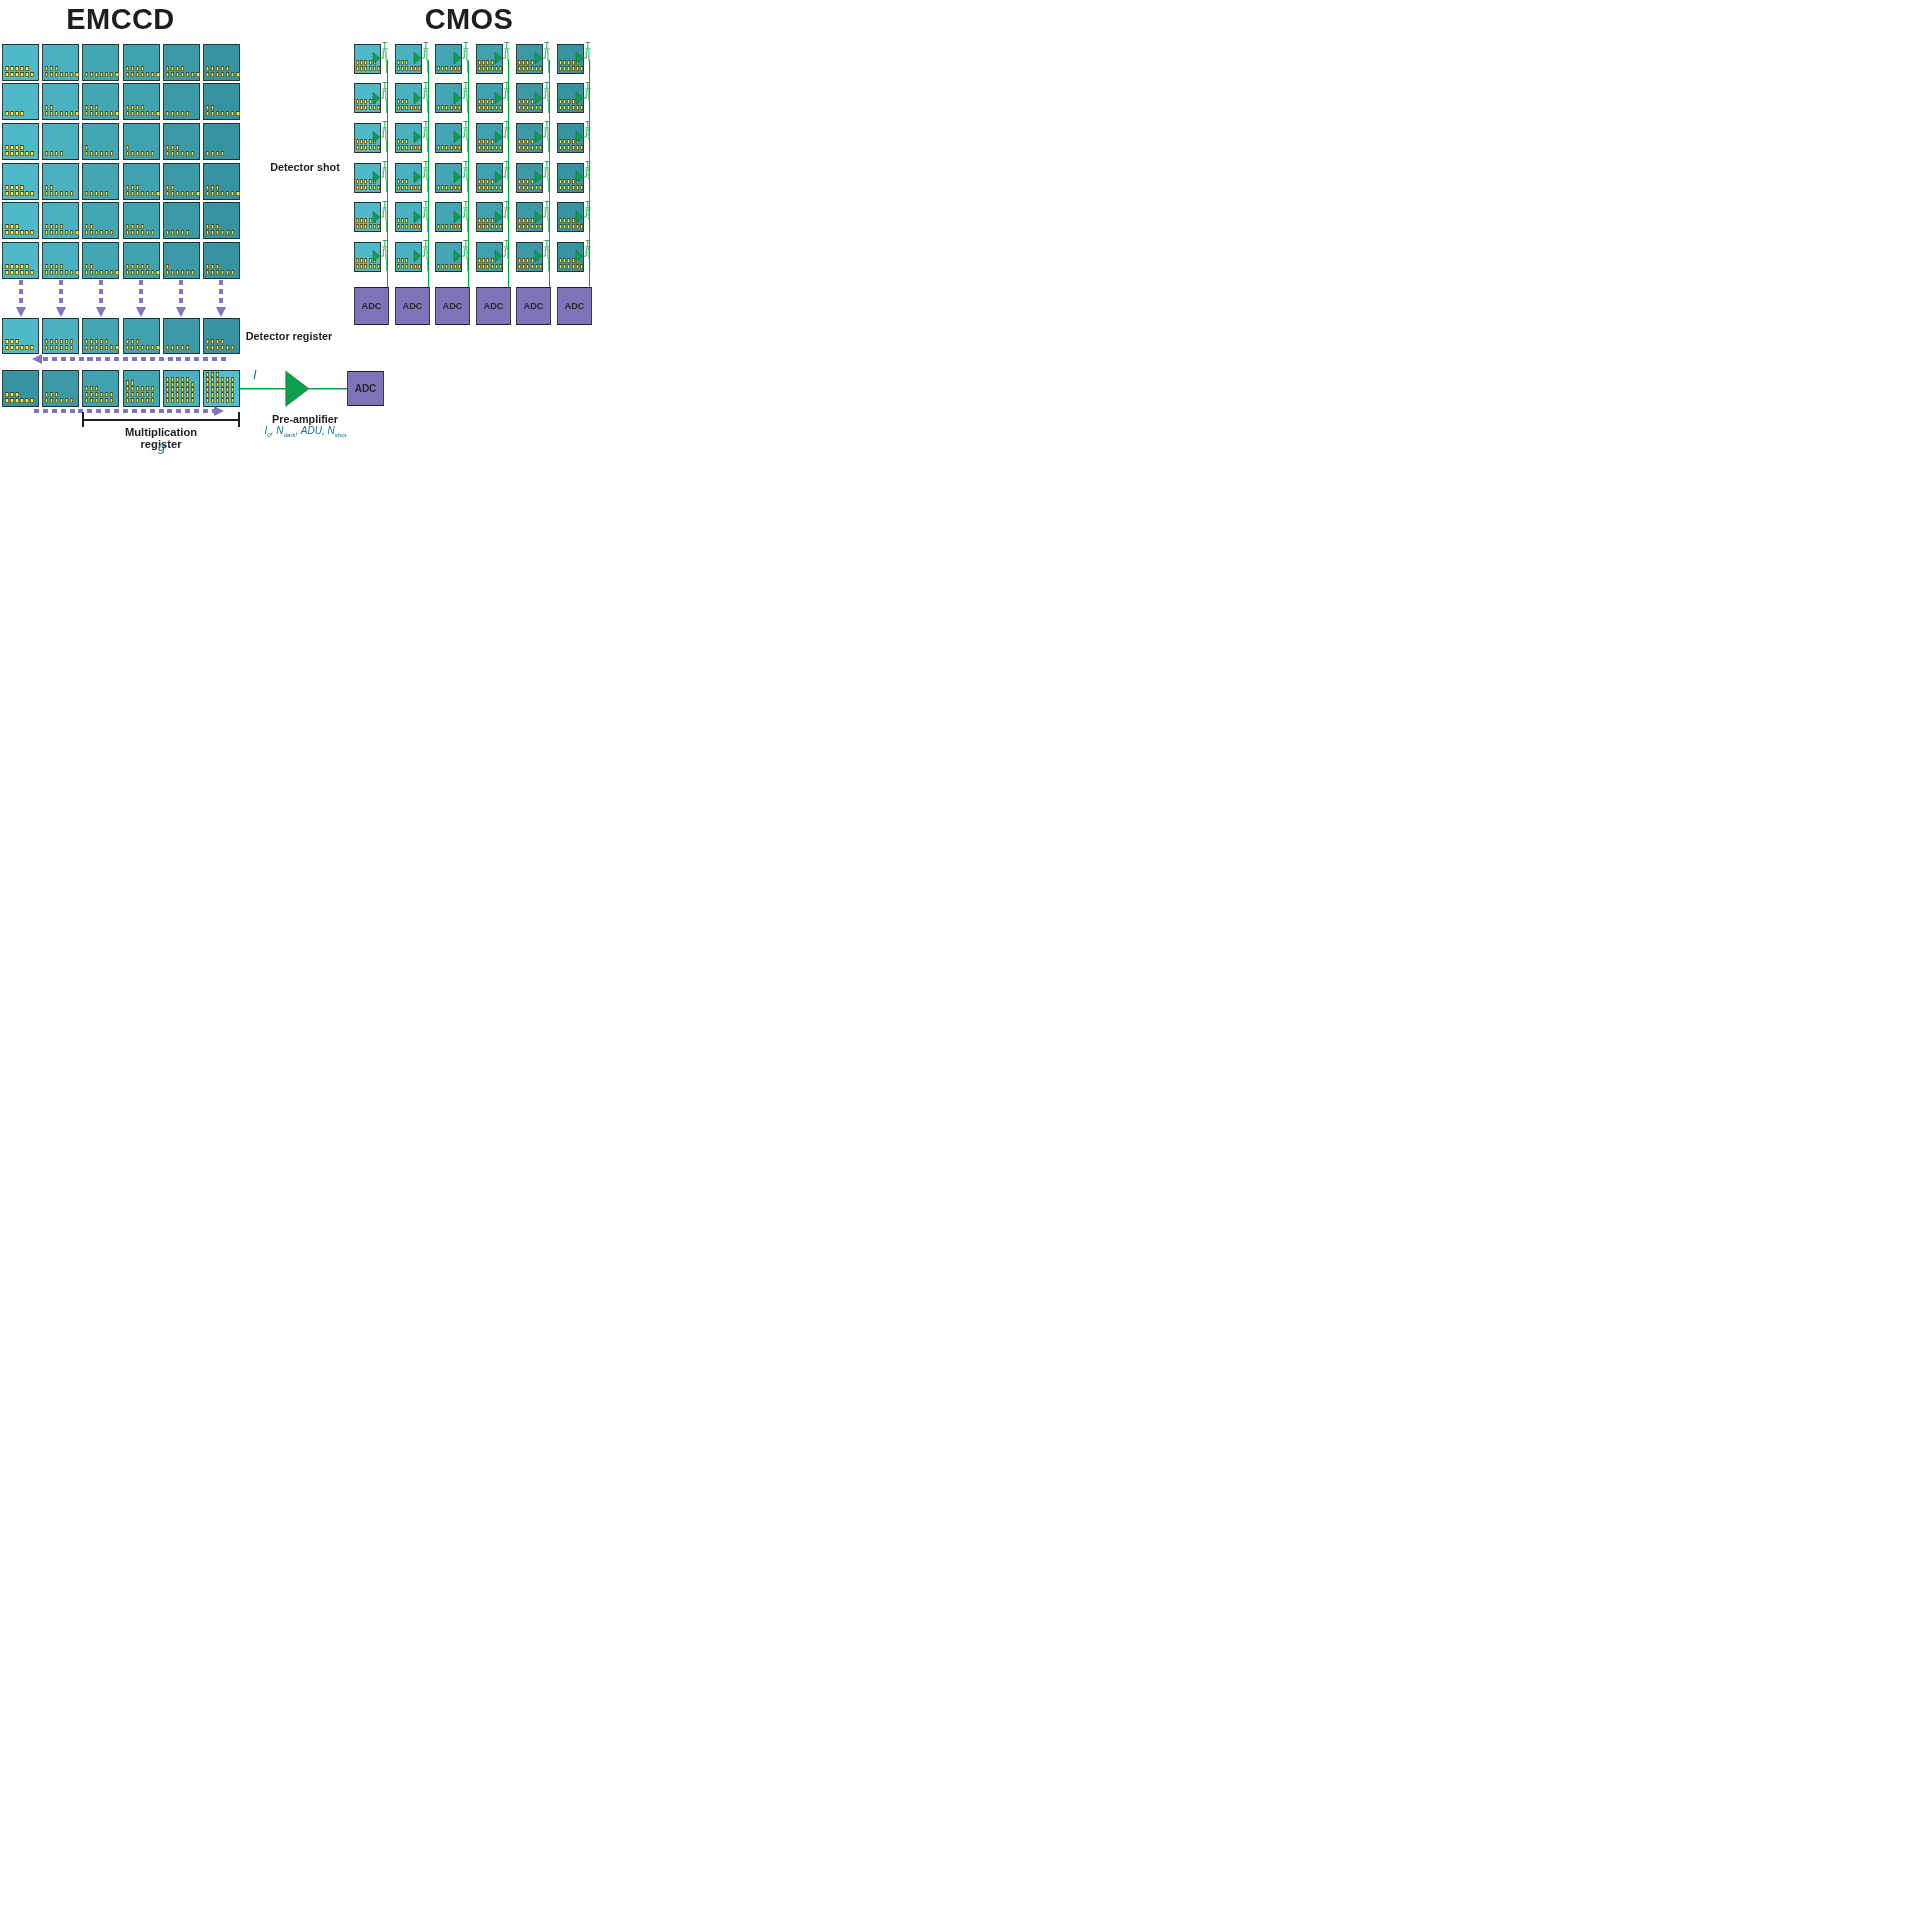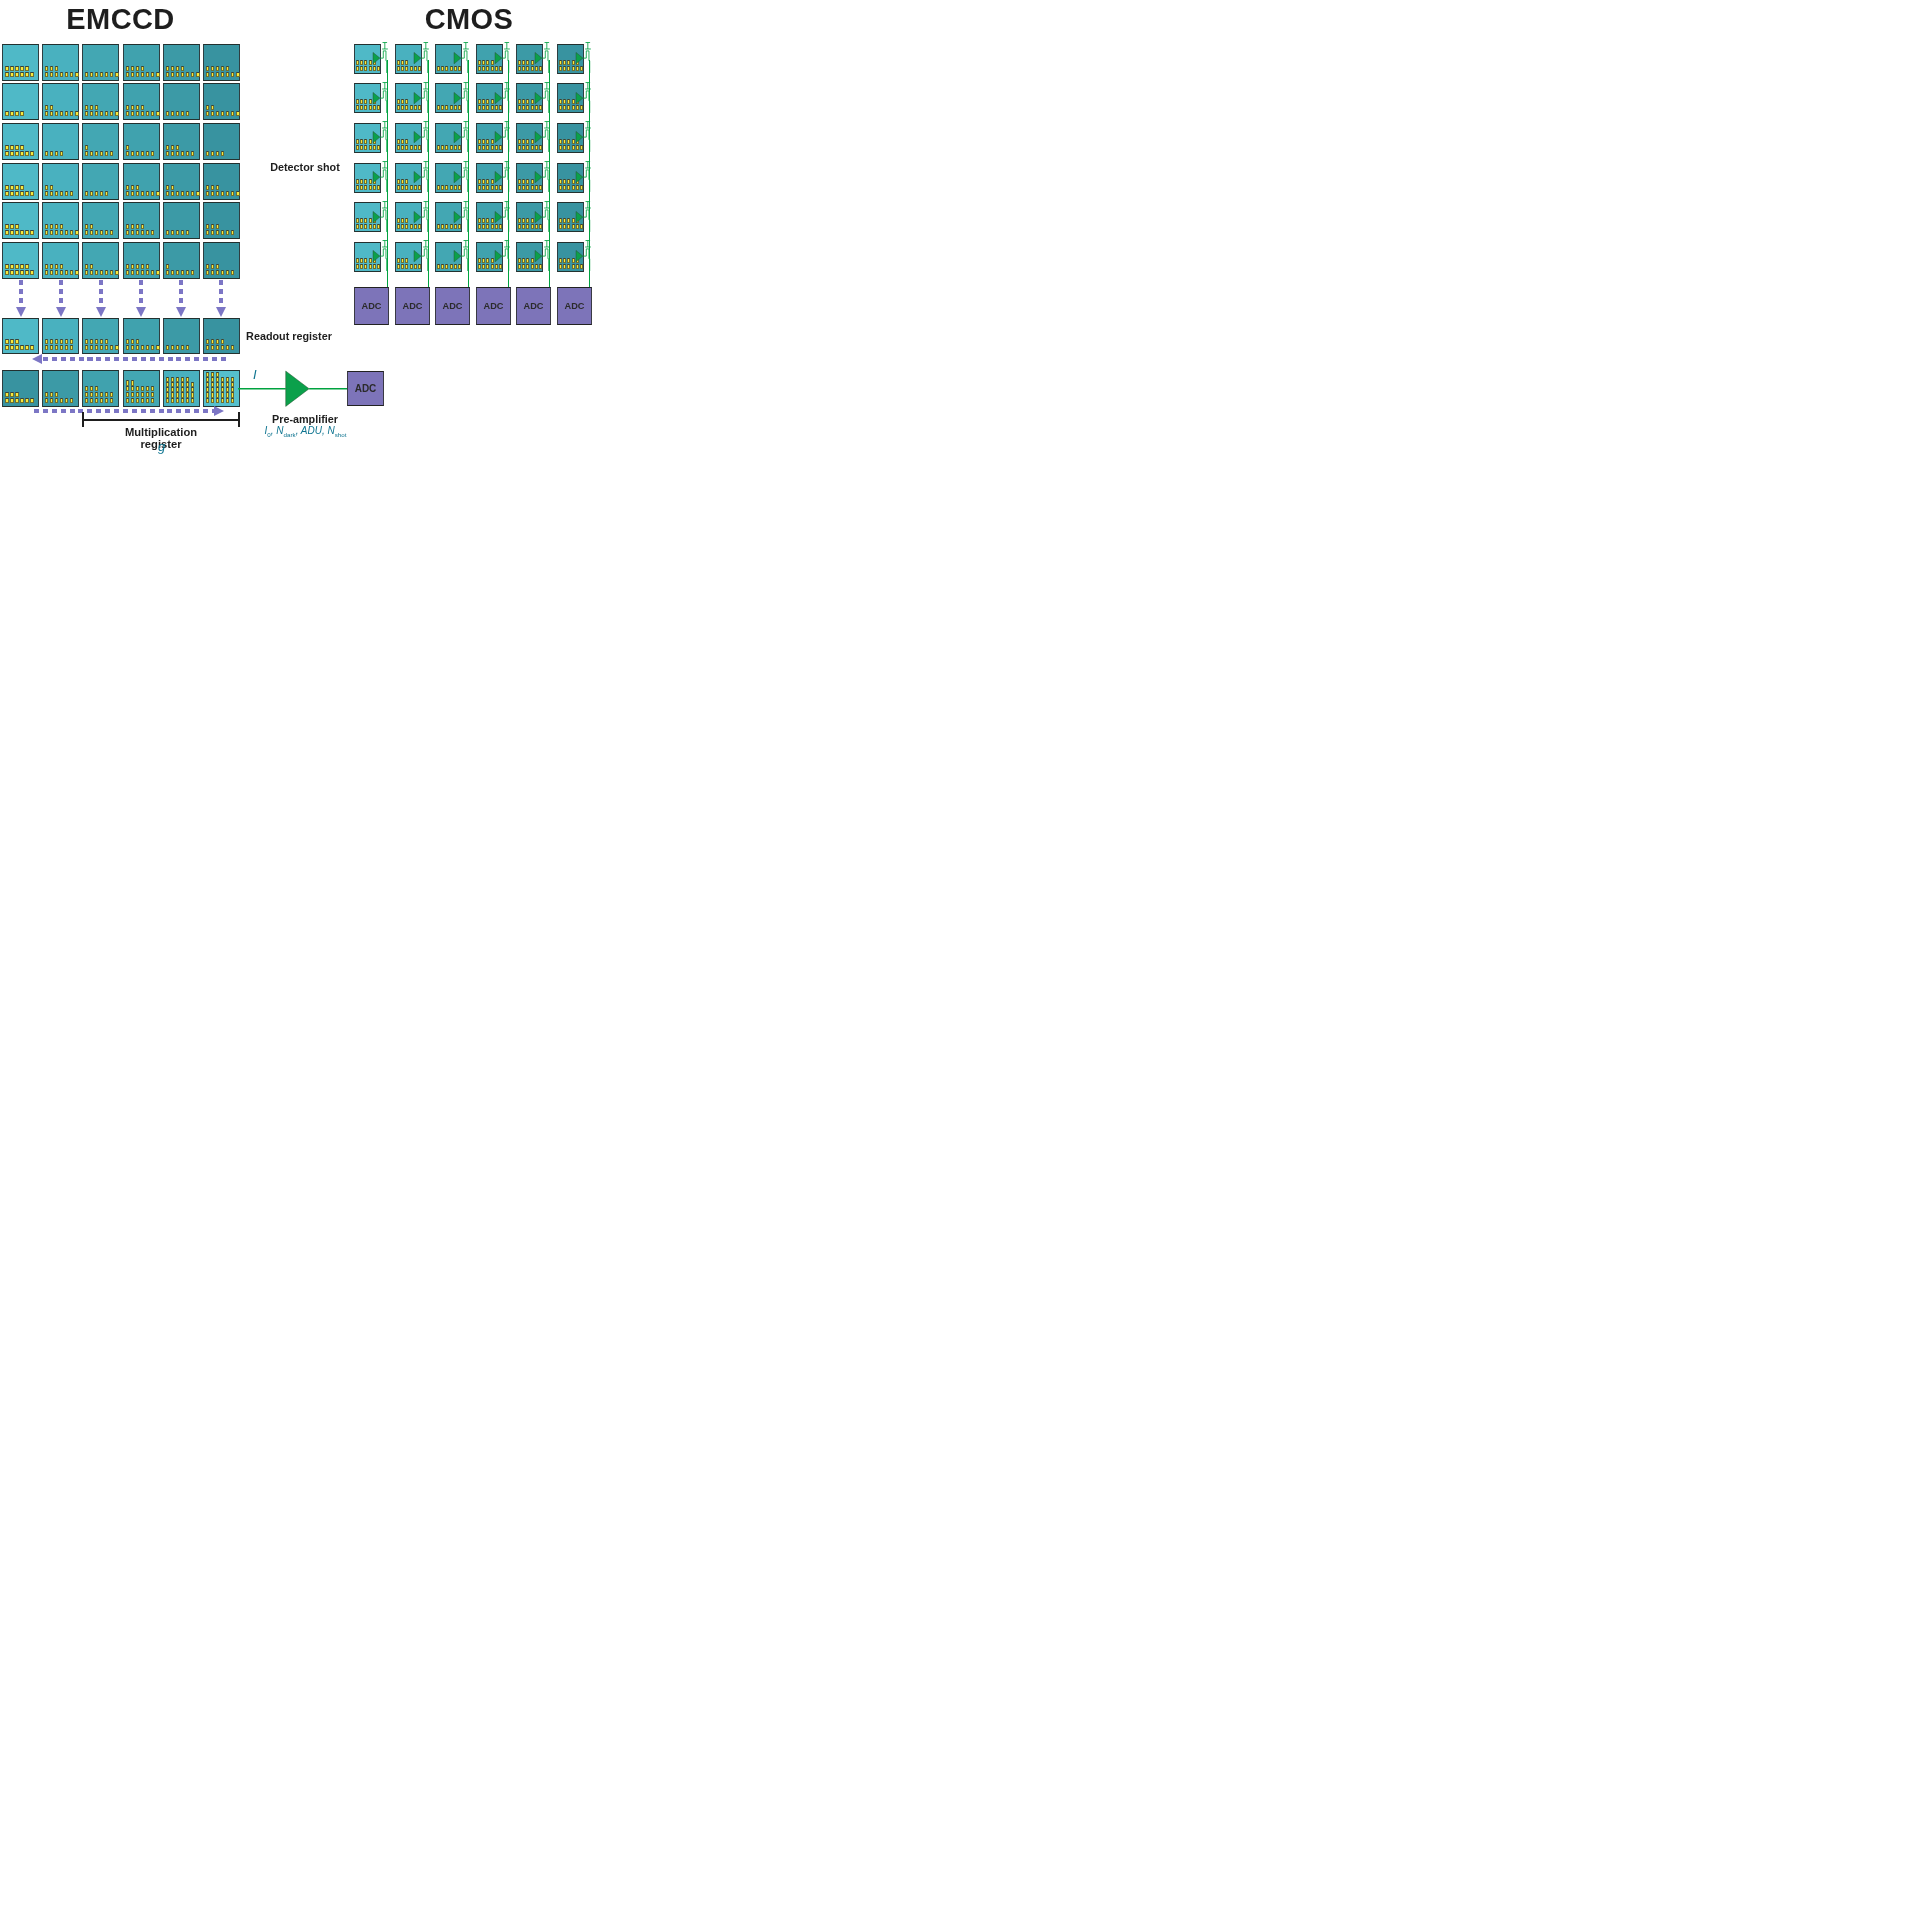--- a/index.html
+++ b/index.html
@@ -632,21 +632,21 @@
         <div class="esq" style="left: 1.5px; top: 26.6px; width: 3.9px; height: 5.4px;"></div>
         <div class="esq" style="left: 6.5px; top: 26.6px; width: 3.9px; height: 5.4px;"></div>
         <div class="esq" style="left: 11.6px; top: 26.6px; width: 3.9px; height: 5.4px;"></div>
         <div class="esq" style="left: 16.6px; top: 26.6px; width: 3.9px; height: 5.4px;"></div>
         <div class="esq" style="left: 21.6px; top: 26.6px; width: 3.9px; height: 5.4px;"></div>
         <div class="esq" style="left: 26.6px; top: 26.6px; width: 3.9px; height: 5.4px;"></div>
       </div>
     </div>
 
   <div class="abs lbl" style="left:247px;top:161px;width:116px;">Detector shot</div>
-  <div class="abs lbl" style="left:231px;top:330px;width:116px;">Readout register</div>
+  <div class="abs lbl" style="left:231px;top:330px;width:116px;">Detector register</div>
 
   <div class="tri tri-left" style="left:32px;top:354px;"></div>
   <div class="dashh" style="left:43px;top:357px;width:183px;height:3.9px;"></div>
 
   <div class="dashh" style="left:34px;top:409px;width:180px;height:3.9px;"></div>
   <div class="tri tri-right" style="left:214px;top:406px;"></div>
 
   <div class="bracket" style="left:82px;top:419px;width:158px;height:1.9px;"></div>
   <div class="bracket" style="left:82px;top:412px;width:1.9px;height:15.4px;"></div>
   <div class="bracket" style="left:238px;top:412px;width:1.9px;height:15.4px;"></div>

